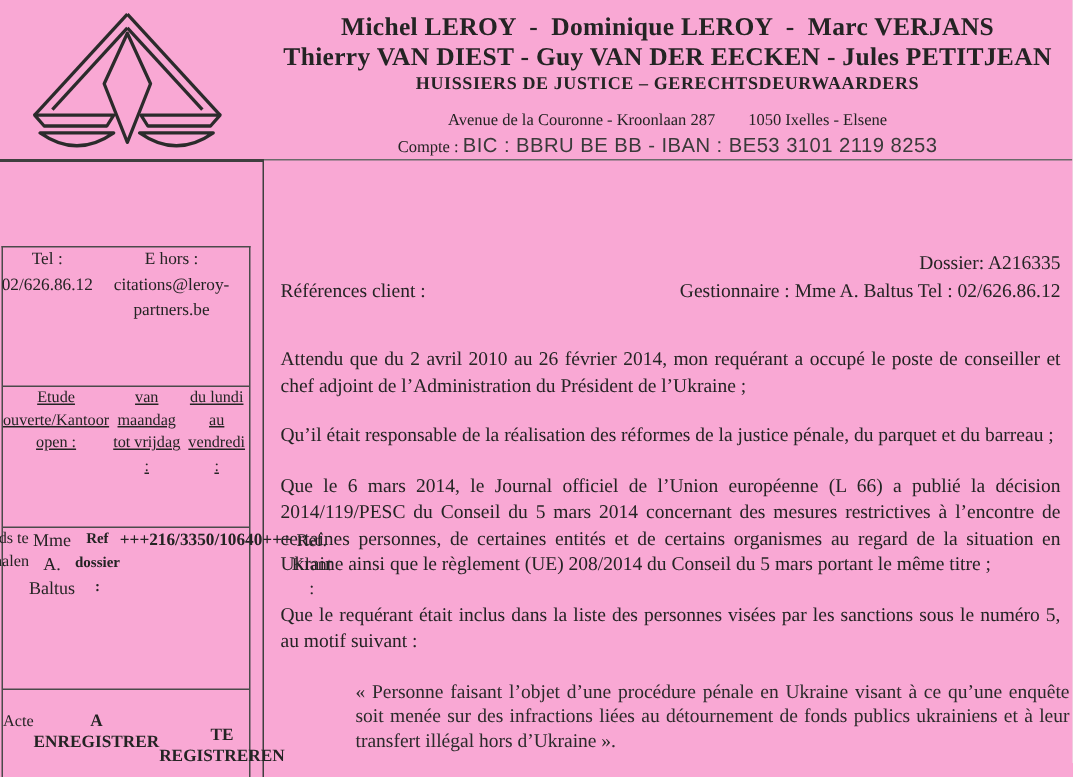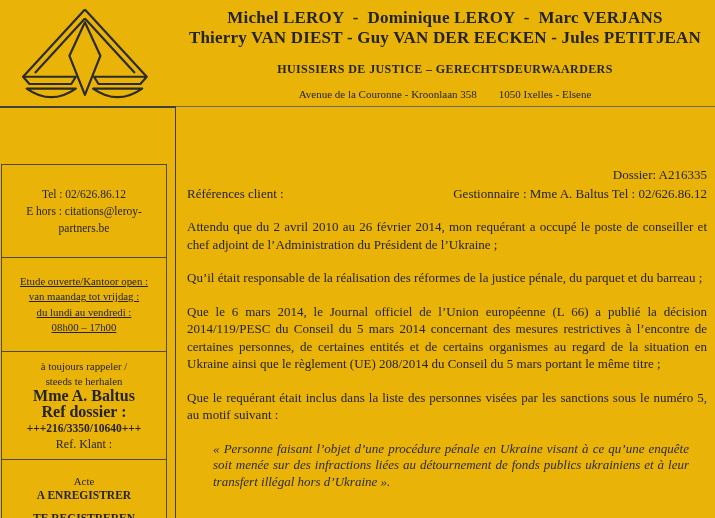--- a/index.html
+++ b/index.html
@@ -1,73 +1,73 @@
 <!DOCTYPE html>
 <html><head>
 <meta charset="utf-8">
 <style>
   html,body{margin:0;padding:0;background:#e8e8e8;}
   .page{
-    position:relative;width:715px;height:518px;background:#eab308;
+    position:relative;width:715px;height:518px;background:#f9a8d4;
     overflow:hidden;color:#242424;
     font-family:"Liberation Serif","DejaVu Serif",serif;
   }
   
   .logo{position:absolute;left:14px;top:4px;width:140px;height:100px;}
   .logo svg{width:100%;height:100%;}
   .header-text{
     position:absolute;left:175px;top:8px;width:540px;text-align:center;
   }
   .names{font-size:17px;font-weight:600;line-height:20px;white-space:pre-wrap;letter-spacing:.2px;}
-  .profession{font-size:12px;font-weight:700;line-height:15px;margin-top:14px;letter-spacing:.4px;}
+  .profession{font-size:12px;font-weight:700;line-height:15px;margin-top:0;letter-spacing:.4px;}
   .address-row{margin-top:11px;font-size:11px;line-height:13px;}
   .address-row .gap{display:inline-block;width:22px;}
   .account-row{margin-top:2px;font-size:11px;line-height:15px;}
   .account-value{
     font-family:"Liberation Sans","DejaVu Sans",sans-serif;
     font-size:13.5px;letter-spacing:.3px;color:#3a3a3a;
   }
   
   .top-rule{position:absolute;left:0;top:106px;width:715px;border-top:1.5px solid #6a6a6a;}
   .top-rule-left{position:absolute;left:0;top:106px;width:176px;border-top:2px solid #3f3f3f;}
   .vertical-rule{position:absolute;left:175px;top:106px;height:412px;border-left:1.8px solid #3f3f3f;}
   
   .side-box{
     position:absolute;left:1px;top:164px;width:164px;
     border:1.5px solid #4a4a4a;border-bottom:none;
     text-align:center;
   }
-  .side-sect{display:flex;flex-direction:column;justify-content:center;}
+  .side-sect{display:flex;flex-direction:row;justify-content:center;}
   .sect-contact{height:92px;font-size:11.5px;line-height:17px;}
   .sect-contact .email{padding:0 14px;}
   .sect-hours{height:93px;border-top:1.5px solid #4a4a4a;font-size:10.8px;line-height:15.2px;text-decoration:underline;}
   .sect-ref{height:107px;border-top:1.5px solid #4a4a4a;font-size:10.8px;line-height:14.6px;}
-  .sect-ref .mgr{font-size:16px;line-height:16px;font-weight:bold;}
-  .sect-ref .refdos{font-size:16px;line-height:16px;font-weight:700;}
+  .sect-ref .mgr{font-size:12px;line-height:16px;}
+  .sect-ref .refdos{font-size:10px;line-height:16px;font-weight:700;}
   .sect-ref .refval{font-size:11.5px;line-height:16px;font-weight:700;}
   .sect-ref .klant{font-size:12px;line-height:16px;}
   .sect-acte{height:90px;border-top:1.5px solid #4a4a4a;justify-content:flex-start;padding-top:14px;
     font-size:10.8px;line-height:14px;}
   .sect-acte .bold1{font-size:11.5px;font-weight:700;}
   .sect-acte .bold2{font-size:11.5px;font-weight:700;margin-top:9px;}
   
   .main{position:absolute;left:187px;top:130px;width:520px;font-size:13px;line-height:17.5px;}
   .dossier-row{text-align:right;margin-top:36px;}
   .refs-row{display:flex;justify-content:space-between;margin-top:1px;}
   .ref-corr{margin-top:1px;}
   .ref-corr b, .ref-corr .bold{font-weight:700;}
   .doc-title{
     margin-top:15px;text-align:center;font-size:15px;letter-spacing:1px;
     text-decoration:underline;text-underline-offset:2px;color:#2e2e2e;
   }
-  .para{margin-top:16px;text-align:justify;}
+  .para{margin-top:28px;text-align:justify;}
   .para + .para{margin-top:16px;}
   .quote{
-    margin-top:17px;margin-left:26px;width:476px;
-    font-style:italic;text-align:justify;font-size:13px;line-height:16.5px;color:#2b2b2b;
+    margin-top:17px;margin-left:50px;width:476px;
+    text-align:justify;font-size:13px;line-height:16.5px;color:#2b2b2b;
   }
 </style>
 </head>
 <body>
 
 <div class="page">
 
   <div class="logo">
     <svg viewBox="0 0 150 110" fill="none" stroke="#2b2b2b" stroke-width="2.4" stroke-linejoin="round">
       <path d="M76 6 L8 80"></path>
@@ -80,40 +80,43 @@
       <path d="M12 93 L66 93 Q39 112 12 93 Z"></path>
       <path d="M85 93 L139 93 Q112 112 85 93 Z"></path>
     </svg>
   </div>
 
   <div class="header-text">
     <div class="names">Michel LEROY  -  Dominique LEROY  -  Marc VERJANS</div>
     <div class="names">Thierry VAN DIEST - Guy VAN DER EECKEN - Jules PETITJEAN</div>
     <div class="profession">HUISSIERS DE JUSTICE – GERECHTSDEURWAARDERS</div>
     <div class="address-row">
-      <span>Avenue de la Couronne - Kroonlaan 358</span><span class="gap"></span><span>1050 Ixelles - Elsene</span>
+      <span>Avenue de la Couronne - Kroonlaan 287</span><span class="gap"></span><span>1050 Ixelles - Elsene</span>
+    </div>
+    <div class="account-row">
+      <span>Compte :</span>
+      <span class="account-value">BIC : BBRU BE BB - IBAN : BE53 3101 2119 8253</span>
     </div>
   </div>
 
   <div class="top-rule"></div>
   <div class="top-rule-left"></div>
   <div class="vertical-rule"></div>
 
   <div class="side-box">
 
     <div class="side-sect sect-contact">
       <div>Tel : 02/626.86.12</div>
       <div class="email">E hors : citations@leroy-partners.be</div>
     </div>
 
     <div class="side-sect sect-hours">
       <div>Etude ouverte/Kantoor open :</div>
       <div>van maandag tot vrijdag :</div>
       <div>du lundi au vendredi :</div>
-      <div>08h00 – 17h00</div>
     </div>
 
     <div class="side-sect sect-ref">
       <div>à toujours rappeler /</div>
       <div>steeds te herhalen</div>
       <div class="mgr">Mme A. Baltus</div>
       <div class="refdos">Ref dossier :</div>
       <div class="refval">+++216/3350/10640+++</div>
       <div class="klant">Ref. Klant :</div>
     </div>

